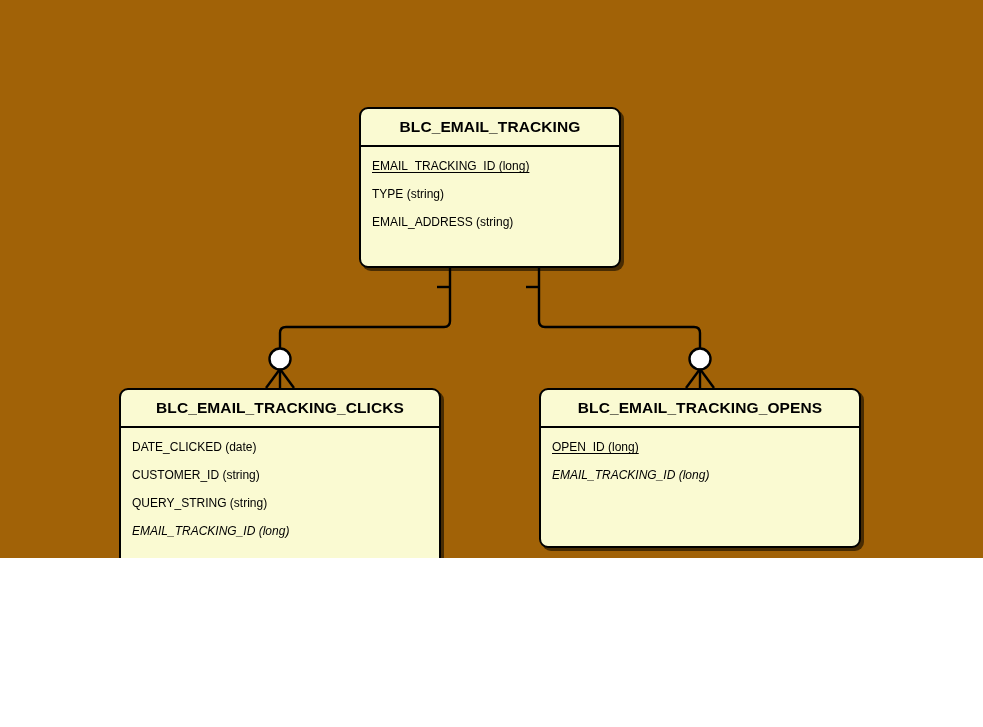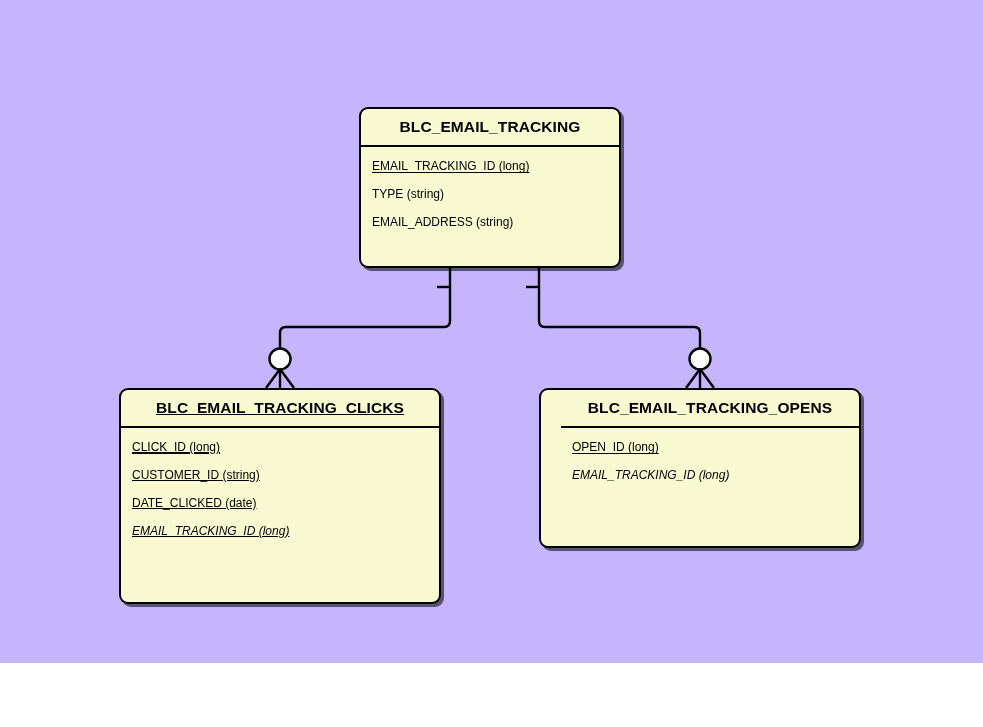--- a/index.html
+++ b/index.html
@@ -3,22 +3,22 @@
 <meta charset="utf-8">
 <style>
   html, body {
     margin: 0;
     padding: 0;
     background: #ffffff;
   }
   #canvas {
     position: relative;
     width: 983px;
-    height: 663px;
-    background: #c4b5fd;
+    height: 558px;
+    background: #a16207;
     overflow: hidden;
     font-family: "Liberation Sans", sans-serif;
   }
   #wires {
     position: absolute;
     left: 0;
     top: 0;
     width: 983px;
     height: 727px;
     pointer-events: none;
@@ -101,31 +101,31 @@
 
   <div class="entity" style="left:359px; top:107px; width:262px; height:161px;">
     <div class="entity-header">BLC_EMAIL_TRACKING</div>
     <div class="attr-list">
       <div class="attr pk">EMAIL_TRACKING_ID (long)</div>
       <div class="attr">TYPE (string)</div>
       <div class="attr">EMAIL_ADDRESS (string)</div>
     </div>
   </div>
 
-  <div class="entity" style="left:119px; top:388px; width:322px; height:216px;text-decoration:underline;">
+  <div class="entity" style="left:119px; top:388px; width:322px; height:216px;">
     <div class="entity-header">BLC_EMAIL_TRACKING_CLICKS</div>
     <div class="attr-list">
-      <div class="attr pk">CLICK_ID (long)</div>
+      <div class="attr">DATE_CLICKED (date)</div>
       <div class="attr">CUSTOMER_ID (string)</div>
-      <div class="attr">DATE_CLICKED (date)</div>
+      <div class="attr">QUERY_STRING (string)</div>
       <div class="attr fk">EMAIL_TRACKING_ID (long)</div>
     </div>
   </div>
 
-  <div class="entity" style="left:539px; top:388px; width:322px; height:160px;padding-left:20px;">
+  <div class="entity" style="left:539px; top:388px; width:322px; height:160px;">
     <div class="entity-header">BLC_EMAIL_TRACKING_OPENS</div>
     <div class="attr-list">
       <div class="attr pk">OPEN_ID (long)</div>
       <div class="attr fk">EMAIL_TRACKING_ID (long)</div>
     </div>
   </div>
 
 </div>
 
 </body></html>

